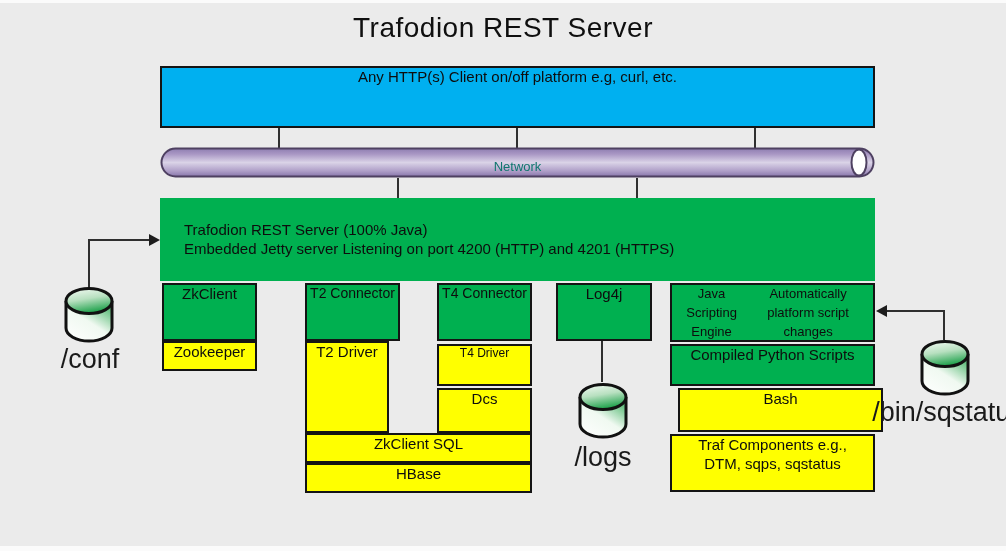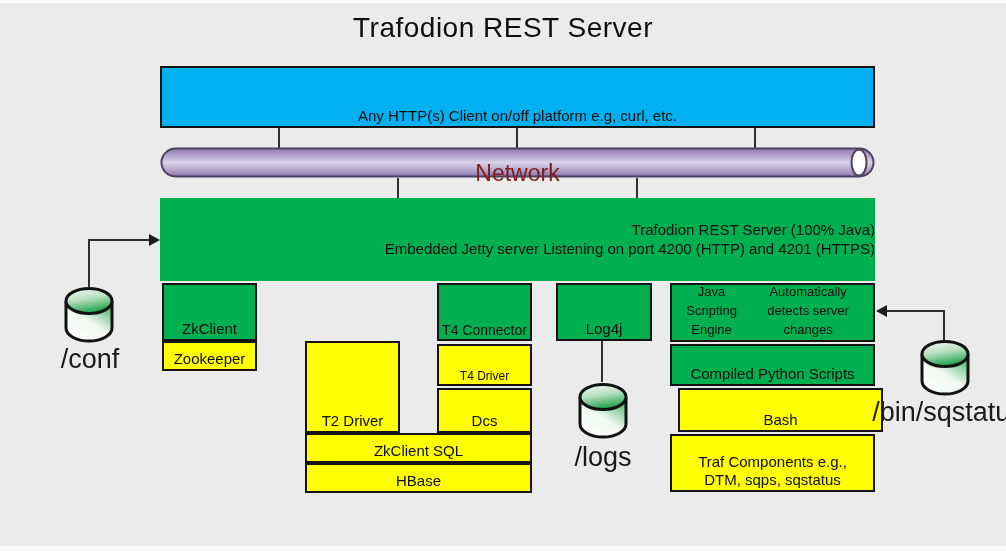--- a/index.html
+++ b/index.html
@@ -9,44 +9,44 @@
     font-family:"Liberation Sans", sans-serif;
     color:#111;
   }
   .edge-strip{position:absolute;left:0;width:100%;background:#fbfbfb;}
   .title{
     position:absolute;left:0;top:12px;width:1006px;text-align:center;
     font-size:28px;letter-spacing:.5px;color:#0f0f0f;
   }
   .box{
     position:absolute;box-sizing:border-box;border:2px solid #141414;
-    display:flex;align-items:flex-end;justify-content:center;text-align:center;
+    display:flex;align-items:flex-start;justify-content:center;text-align:center;
     font-size:15px;line-height:1.25;color:#0d0d0d;
   }
   .blue{background:#00b0f0;}
   .green{background:#00b050;}
   .yellow{background:#ffff00;}
   .noborder{border:none;padding-left:24px;}
   .vline{position:absolute;width:2px;background:#2f2f2f;}
   .hline{position:absolute;height:2px;background:#2f2f2f;}
   .arrow-right{
     position:absolute;width:0;height:0;
     border-top:6px solid transparent;border-bottom:6px solid transparent;
     border-left:11px solid #1d1d1d;
   }
   .arrow-left{
     position:absolute;width:0;height:0;
     border-top:6px solid transparent;border-bottom:6px solid transparent;
     border-right:11px solid #1d1d1d;
   }
   .pipe-wrap{position:absolute;left:160px;top:147px;width:715px;height:31px;}
   .pipe-label{
-    position:absolute;left:0;top:11px;width:100%;height:100%;
+    position:absolute;left:0;top:4px;width:100%;height:100%;
     display:flex;align-items:center;justify-content:center;
-    font-size:23px;color:#7f1d1d;
+    font-size:13px;color:#0f766e;
   }
   .rest-line{display:block;}
   .store{position:absolute;width:52px;height:58px;}
   .store-label{
     position:absolute;font-size:27px;color:#1a1a1a;white-space:nowrap;
     transform:translateX(-50%);
   }
   .small-text{font-size:14px;}
   .tiny-text{font-size:12px;}
   .engine-text{font-size:13px;line-height:1.45;padding:0 4px;}
@@ -107,21 +107,24 @@
     <span class="rest-line">Embedded Jetty server Listening on port 4200 (HTTP) and 4201 (HTTPS)</span>
   </div>
 
   <div class="box green" style="left:162px;top:283px;width:95px;height:58px;">
     <span>ZkClient</span>
   </div>
   <div class="box yellow" style="left:162px;top:341px;width:95px;height:30px;">
     <span>Zookeeper</span>
   </div>
 
-  <div class="box yellow" style="left:305px;top:341px;width:95px;height:92px;">
+  <div class="box green small-text" style="left:305px;top:283px;width:95px;height:58px;">
+    <span>T2 Connector</span>
+  </div>
+  <div class="box yellow" style="left:305px;top:341px;width:84px;height:92px;">
     <span>T2 Driver</span>
   </div>
 
   <div class="box green small-text" style="left:437px;top:283px;width:95px;height:58px;">
     <span>T4 Connector</span>
   </div>
   <div class="box yellow tiny-text" style="left:437px;top:344px;width:95px;height:42px;">
     <span>T4 Driver</span>
   </div>
   <div class="box yellow" style="left:437px;top:388px;width:95px;height:45px;">
@@ -135,21 +138,21 @@
     <span>HBase</span>
   </div>
 
   <div class="box green" style="left:556px;top:283px;width:96px;height:58px;">
     <span>Log4j</span>
   </div>
   <div class="vline" style="left:601px;top:341px;height:41px;"></div>
 
   <div class="box green engine-text" style="left:670px;top:283px;width:205px;height:59px;flex-direction:row;">
     <span>Java Scripting Engine</span>
-    <span>Automatically detects server changes</span>
+    <span>Automatically platform script changes</span>
   </div>
   <div class="box green" style="left:670px;top:344px;width:205px;height:42px;">
     <span>Compiled Python Scripts</span>
   </div>
   <div class="box yellow" style="left:670px;top:388px;width:205px;height:44px;margin-left:8px;">
     <span>Bash</span>
   </div>
   <div class="box yellow" style="left:670px;top:434px;width:205px;height:58px;padding:0 6px;">
     <span>Traf Components e.g., DTM, sqps, sqstatus</span>
   </div>

